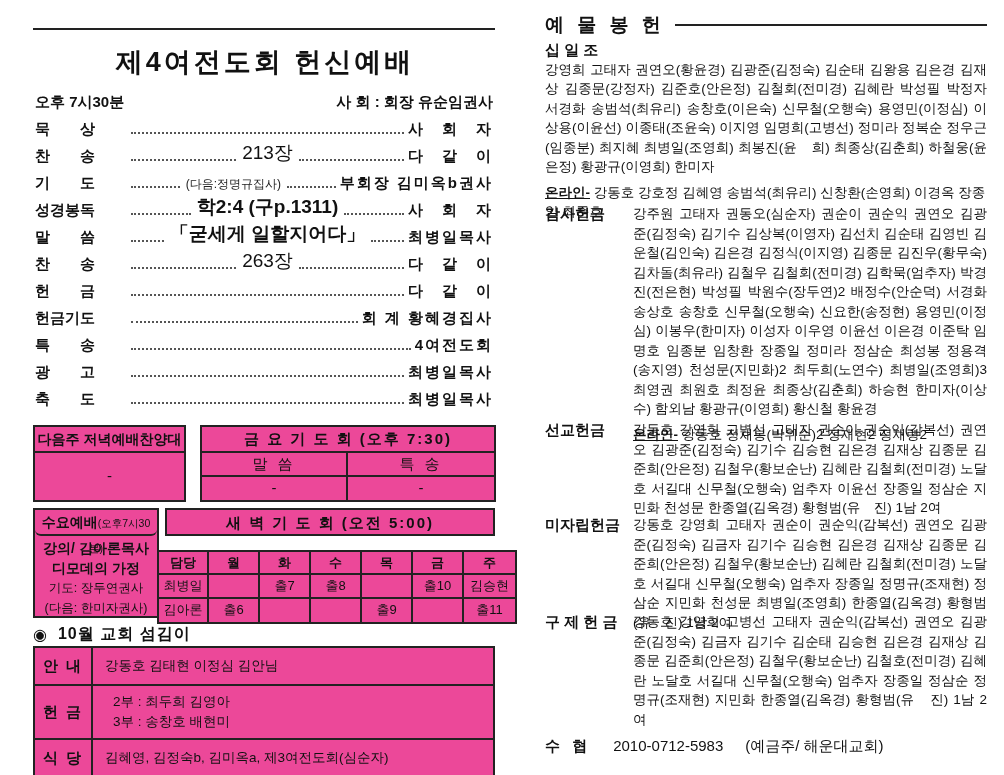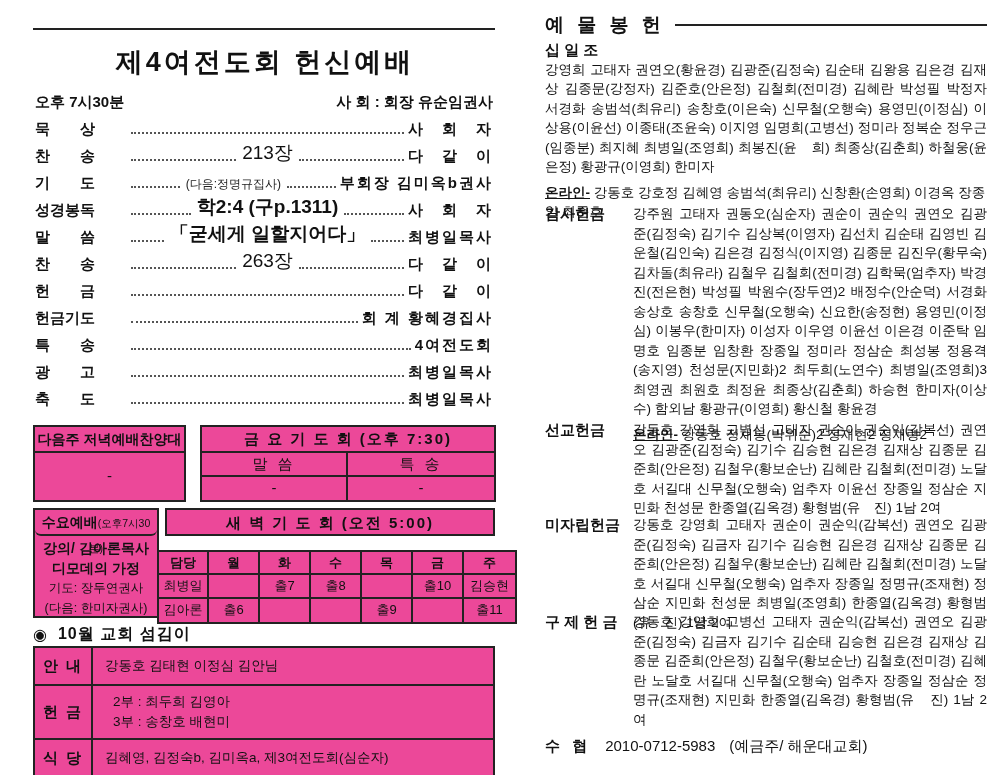--- a/index.html
+++ b/index.html
@@ -69,21 +69,21 @@
   .gift-hdr { position:absolute; left:0; top:12px; width:442px; display:flex; align-items:center; gap:10px; }
   .gift-hdr .t { font-size:19px; font-weight:bold; letter-spacing:4px; white-space:nowrap; }
   .gift-hdr .rule { flex:1; border-top:2px solid #222; }
 
   .section { position:absolute; left:0; display:flex; width:442px; }
   .sec-label { width:88px; flex:none; font-size:15px; font-weight:bold; white-space:pre; line-height:19.5px; }
   .sec-body { flex:1; font-size:13.5px; line-height:19.5px; text-align:justify; }
   .online-line { margin-top:6px; text-align:left; }
   .online-prefix { text-decoration:underline; font-weight:bold; }
 
-  .account { position:absolute; left:0; top:737px; font-size:15px; display:flex; gap:14px; }
+  .account { position:absolute; left:0; top:737px; font-size:15px; display:flex; gap:22px; }
   .account .bank { font-weight:bold; letter-spacing:4px; }
 </style>
 </head>
 <body>
 
 <div class="page">
 
   <div class="left-col">
     <div class="top-rule"></div>
 

